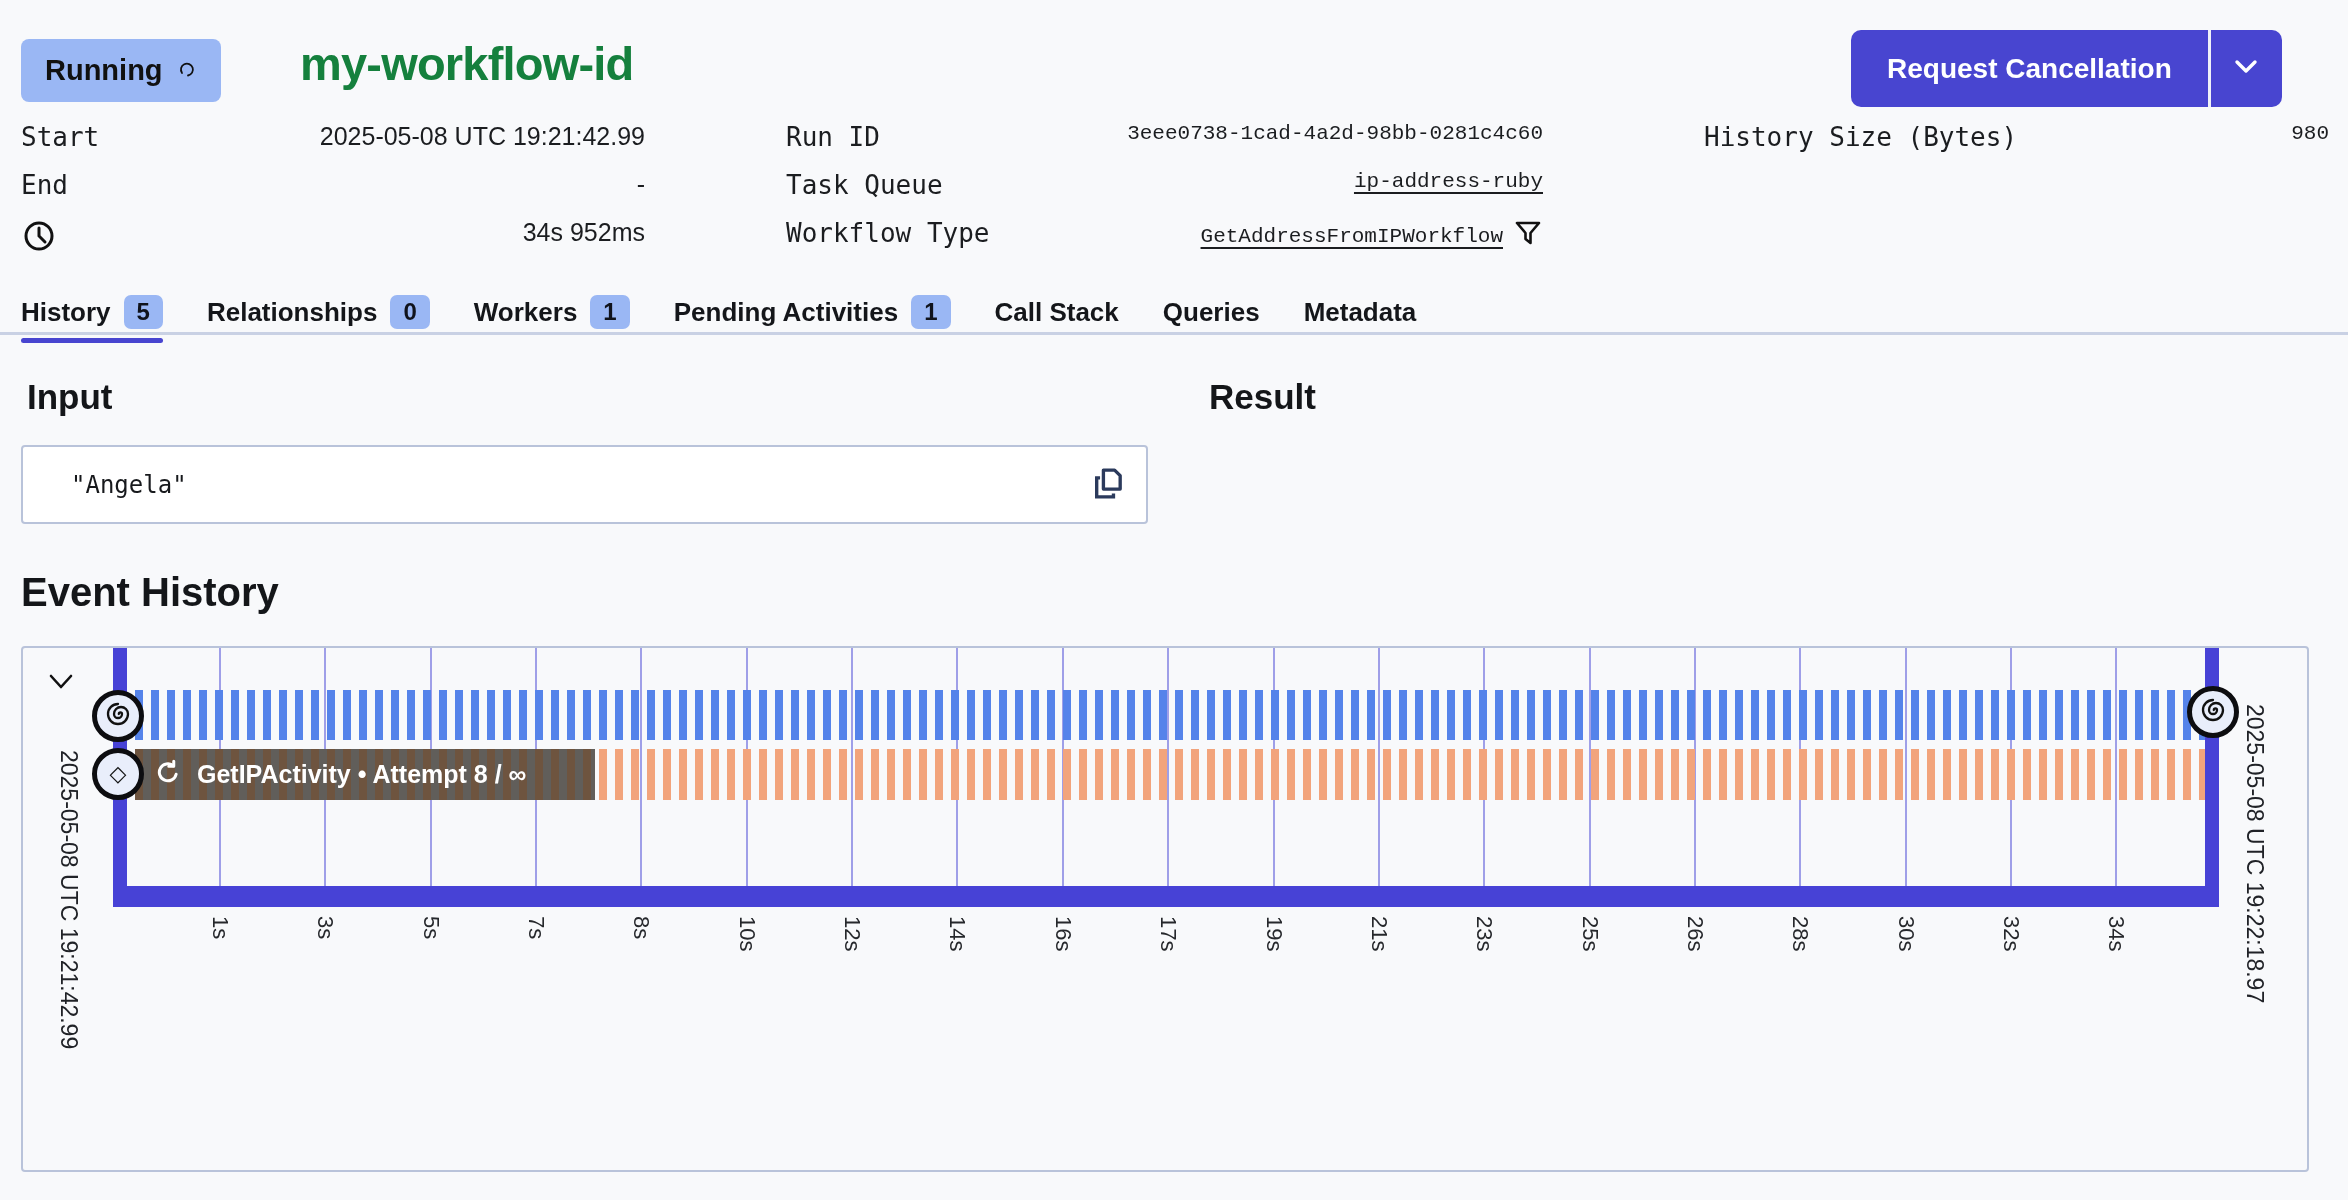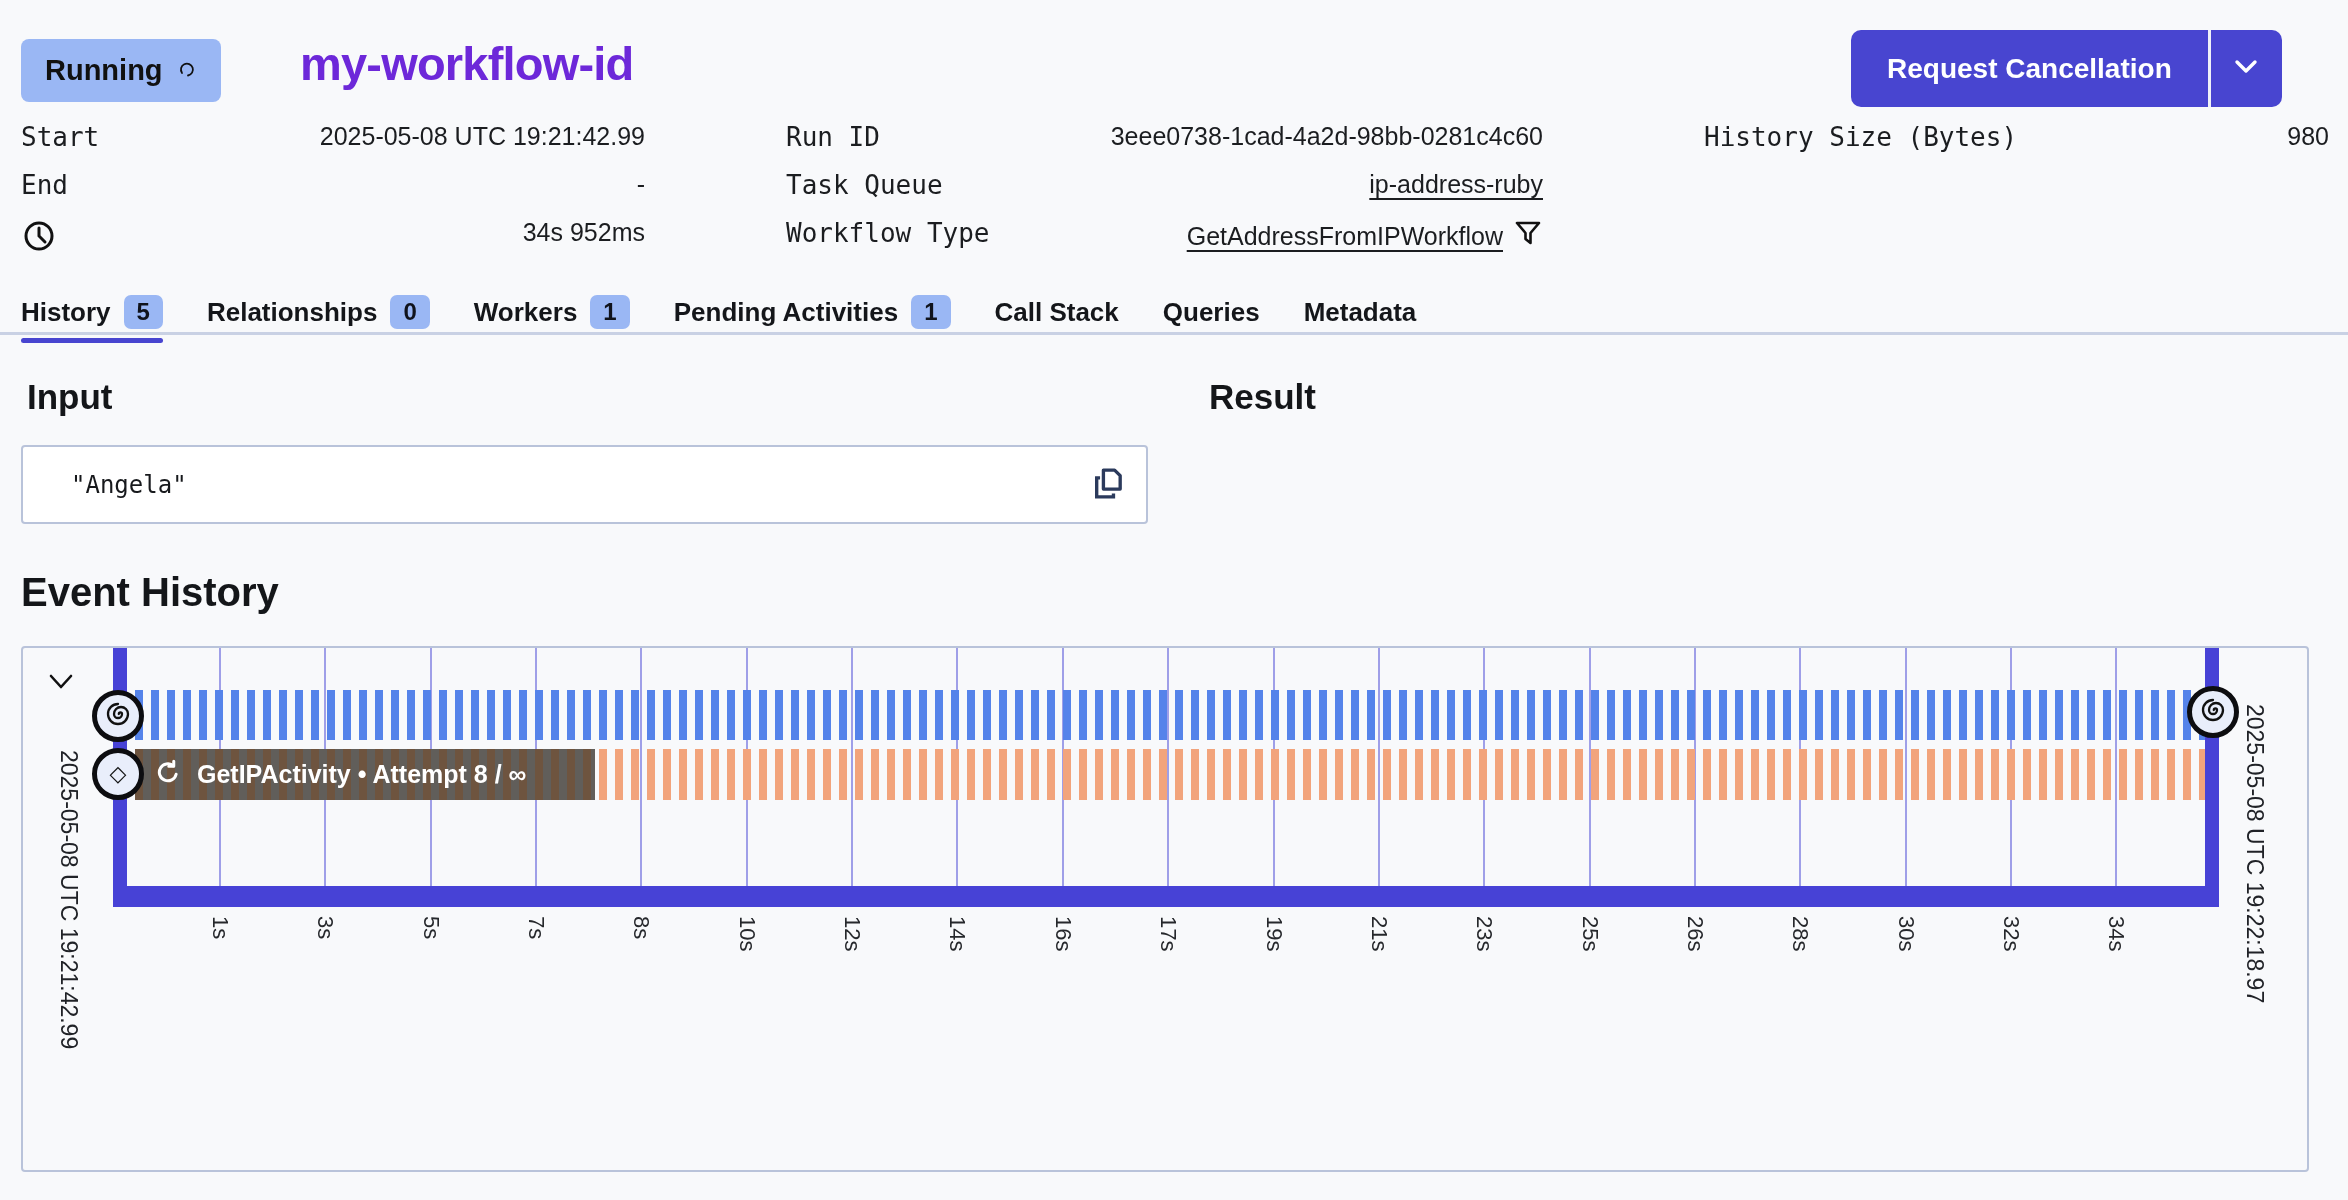--- a/index.html
+++ b/index.html
@@ -4,36 +4,36 @@
 <style>
   * { margin:0; padding:0; box-sizing:border-box; }
   html,body { width:2348px; height:1200px; }
   body { background:#f8f9fb; font-family:"Liberation Sans", sans-serif; color:#17191c; overflow:hidden; }
   .page { position:relative; width:2348px; height:1200px; }
 
   
   .status-badge { position:absolute; left:21px; top:39px; height:63px; padding:0 24px;
     background:#9ab7f4; border-radius:8px; display:flex; align-items:center; gap:14px;
     font-size:29px; font-weight:700; color:#111; }
-  .page-title { position:absolute; left:300px; top:36px; font-size:47px; font-weight:700; letter-spacing:-0.8px; color:#6d28d9; }
+  .page-title { position:absolute; left:300px; top:36px; font-size:47px; font-weight:700; letter-spacing:-0.8px; color:#15803d; }
   .split-btn { position:absolute; left:1851px; top:30px; height:77px; display:flex; }
   .split-btn .main { background:#4845d0; color:#fff; border:none; font-family:inherit;
     font-size:28px; font-weight:600; padding:0 36px; border-radius:10px 0 0 10px; cursor:pointer; }
   .split-btn .chev { background:#4845d0; border:none; border-left:3px solid #f0f2f8; width:74px;
     border-radius:0 10px 10px 0; display:flex; align-items:center; justify-content:center; cursor:pointer; }
 
   
   .col { position:absolute; top:122px; display:flex; flex-direction:column; }
   .col .row { height:48px; display:flex; align-items:flex-start; justify-content:space-between; }
   .col1 { left:21px; width:624px; }
   .col2 { left:786px; width:757px; }
   .col3 { left:1704px; width:625px; }
   .dlabel { font-family:"DejaVu Sans Mono", monospace; font-size:26px; color:#1b1d20; display:flex; align-items:center; }
   .dval-sans { font-size:25px; color:#1b1d20; }
-  .dval-mono { font-family:Liberation Sans, sans-serif; font-size:25px; color:#1b1d20; display:flex; align-items:center; gap:10px;margin-left:36px; }
+  .dval-mono { font-family:Liberation Mono, monospace; font-size:21px; color:#1b1d20; display:flex; align-items:center; gap:10px;margin-left:36px; }
   a.wf-link { color:#1b1d20; text-decoration:underline; text-underline-offset:5px; cursor:pointer; }
 
   
   .tabs { position:absolute; left:21px; top:291px; display:flex; gap:44px; align-items:center; }
   .tab { position:relative; display:flex; align-items:center; gap:13px; background:none; border:none;
     font-family:inherit; font-size:26px; font-weight:600; color:#14161a; cursor:pointer; padding:4px 0 12px 0; }
   .tab .count { background:#9ab7f4; border-radius:7px; padding:3px 13px; font-size:24px; font-weight:600; color:#10131c; }
   .tab.active::after { content:""; position:absolute; left:0; right:0; bottom:-2px; height:5px; background:#4845d0; border-radius:3px; }
   .tabs-divider { position:absolute; left:0; top:332px; width:2348px; height:3px; background:#c9d1e4; }
 

